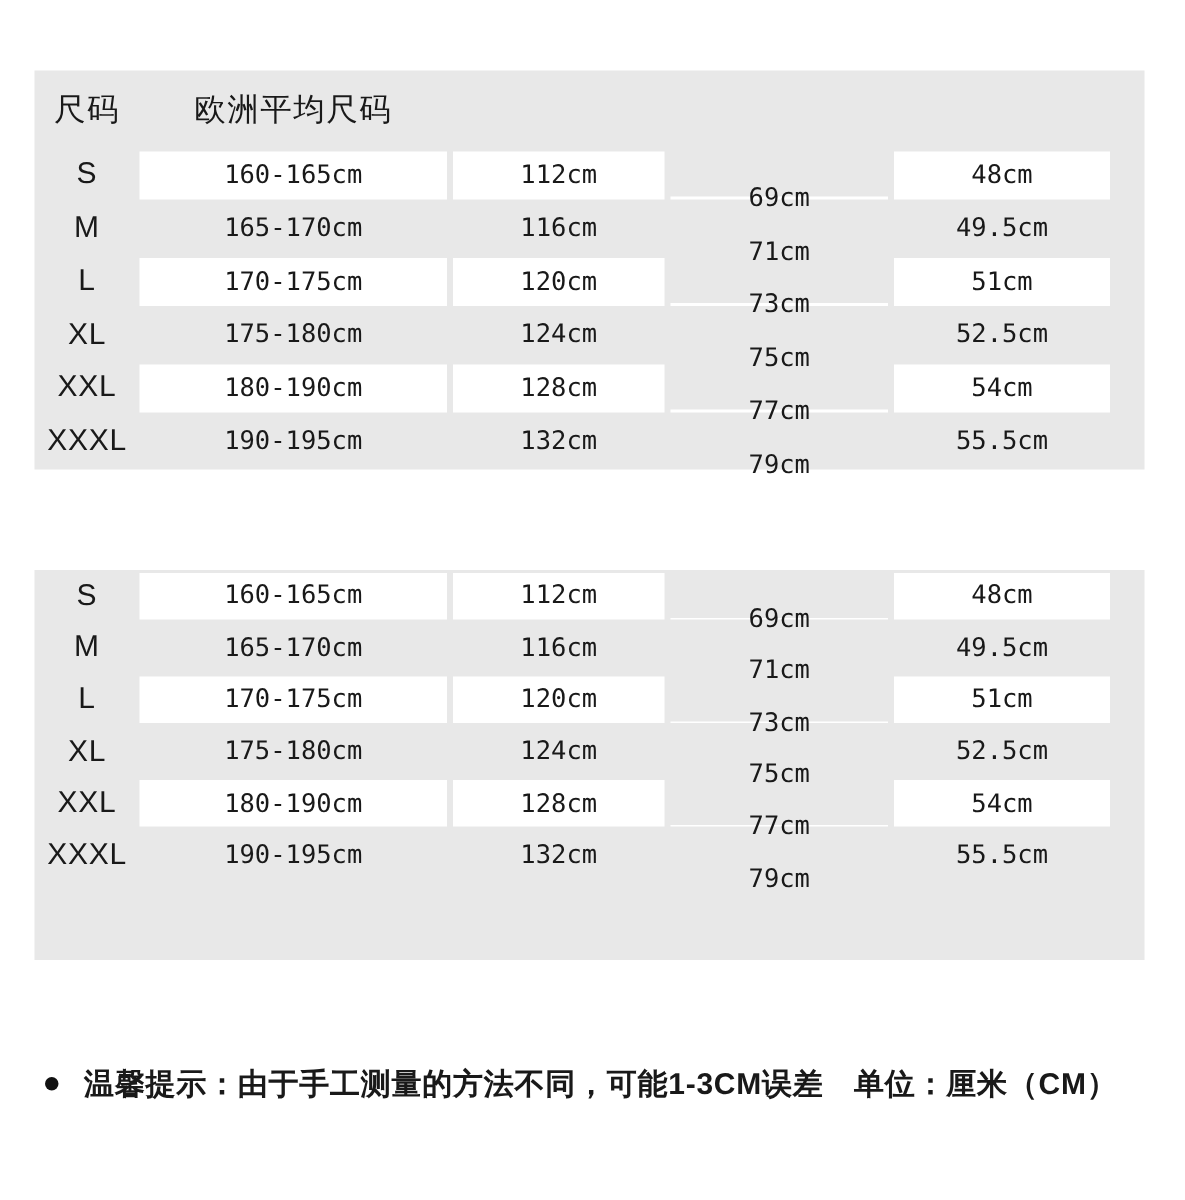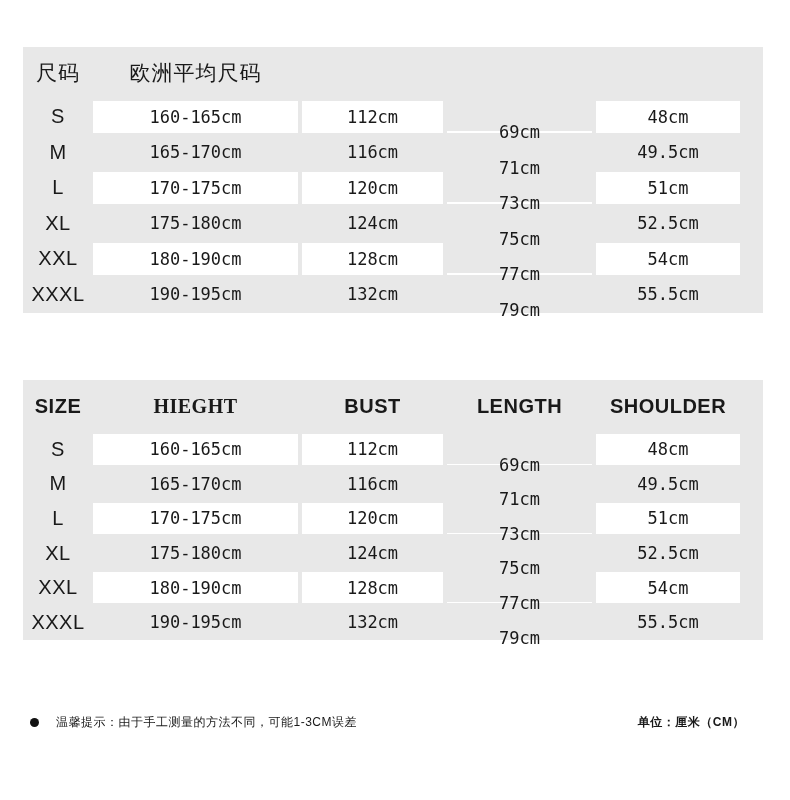--- a/index.html
+++ b/index.html
@@ -37,22 +37,22 @@
   .trow.striped .val{background:#ffffff;}
 
   .footer{
     position:absolute;left:30px;top:706px;width:733px;height:32px;
     display:flex;align-items:center;
   }
   .bullet{
     width:9px;height:9px;border-radius:50%;background:#111;
     margin-right:17px;flex:0 0 auto;
   }
-  .tip{font-size:12px;font-weight:400;letter-spacing:0.5px;}
-  .unit{font-size:12px;font-weight:700;margin-left:auto;padding-right:18px;letter-spacing:0.5px;}
+  .tip{font-size:20px;font-weight:700;letter-spacing:0.5px;}
+  .unit{font-size:20px;font-weight:700;margin-left:auto;padding-right:18px;letter-spacing:0.5px;}
 </style>
 </head>
 <body>
 
 <div class="panel" id="panel-cn">
   <div class="thead cn-head">
     <div class="hcell col-size">尺码</div>
     <div class="hcell col-a">欧洲平均尺码</div>
   </div>
 
@@ -94,27 +94,20 @@
   <div class="trow">
     <div class="cell col-size size-cell">XXXL</div>
     <div class="cell col-a val">190-195cm</div>
     <div class="cell col-b val">132cm</div>
     <div class="cell col-c val">79cm</div>
     <div class="cell col-d val">55.5cm</div>
   </div>
 </div>
 
 <div class="panel" id="panel-en">
-  <div class="thead en-head">
-    <div class="hcell col-size">SIZE</div>
-    <div class="hcell col-a">HIEGHT</div>
-    <div class="hcell col-b">BUST</div>
-    <div class="hcell col-c">LENGTH</div>
-    <div class="hcell col-d">SHOULDER</div>
-  </div>
 
   <div class="trow striped">
     <div class="cell col-size size-cell">S</div>
     <div class="cell col-a val">160-165cm</div>
     <div class="cell col-b val">112cm</div>
     <div class="cell col-c val">69cm</div>
     <div class="cell col-d val">48cm</div>
   </div>
   <div class="trow">
     <div class="cell col-size size-cell">M</div>

